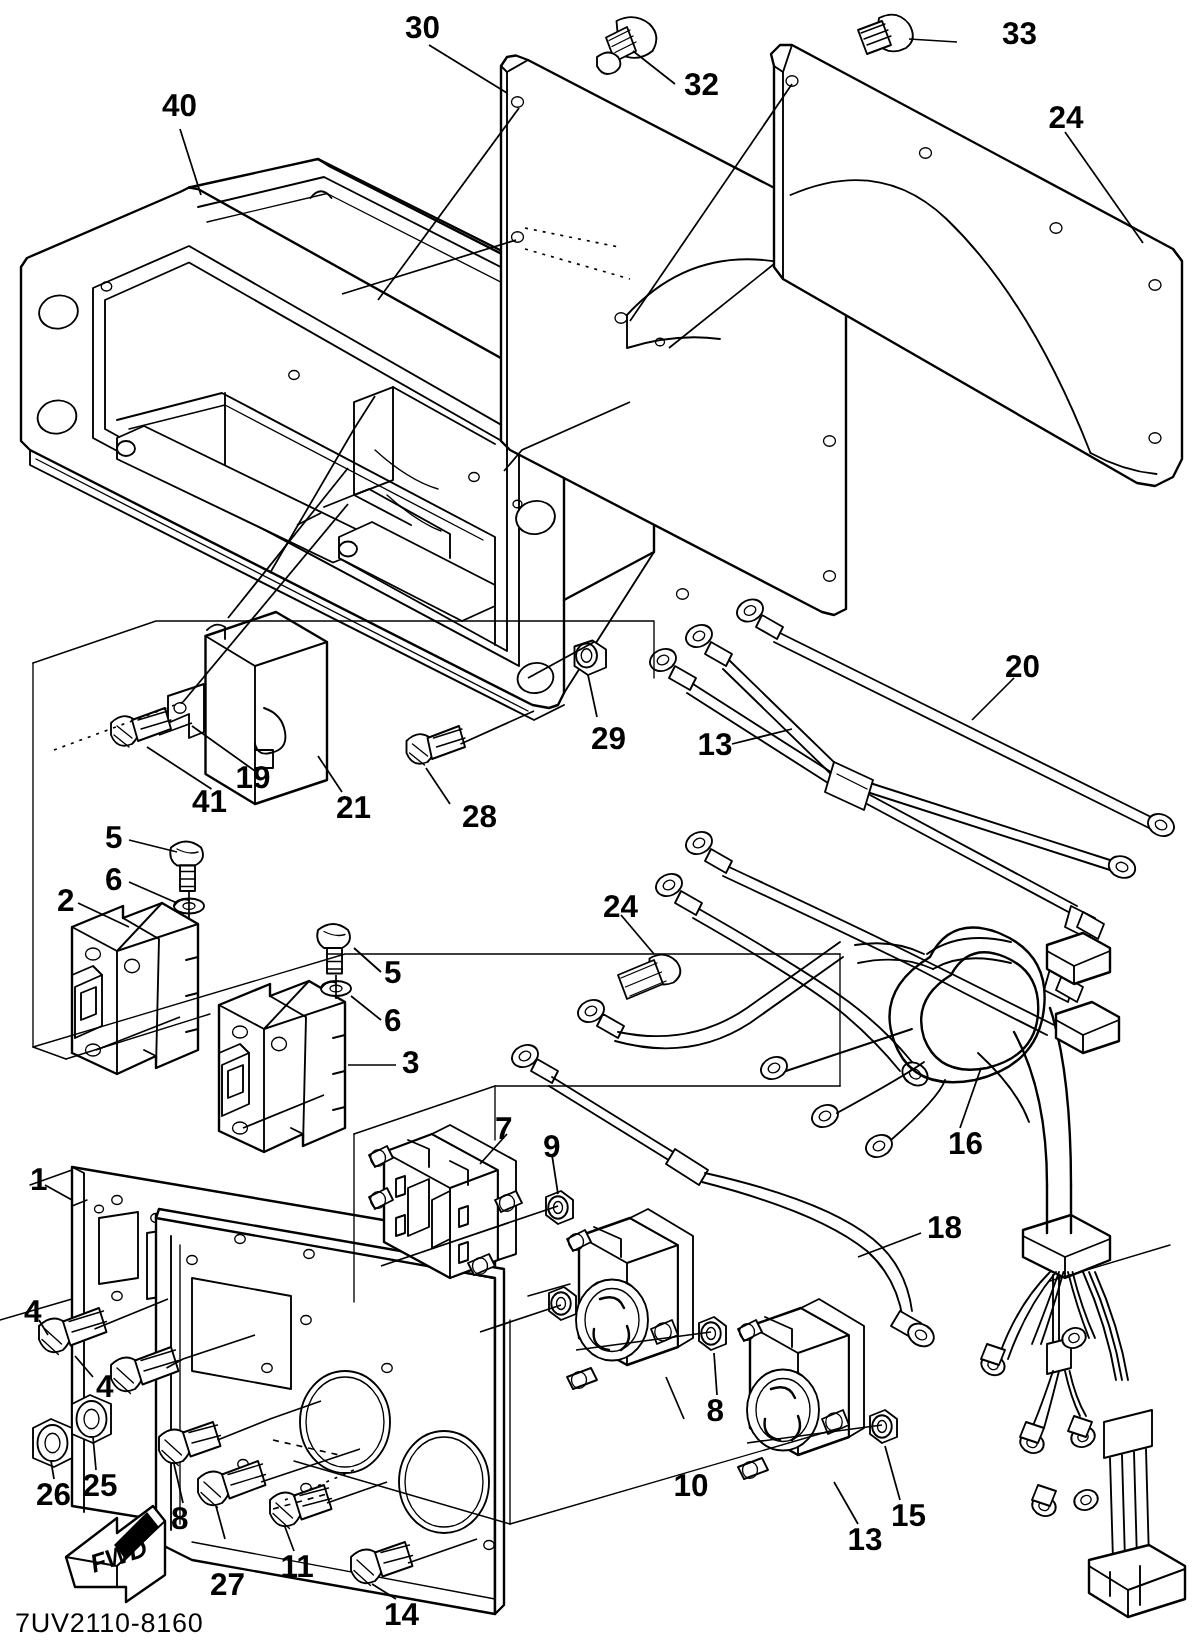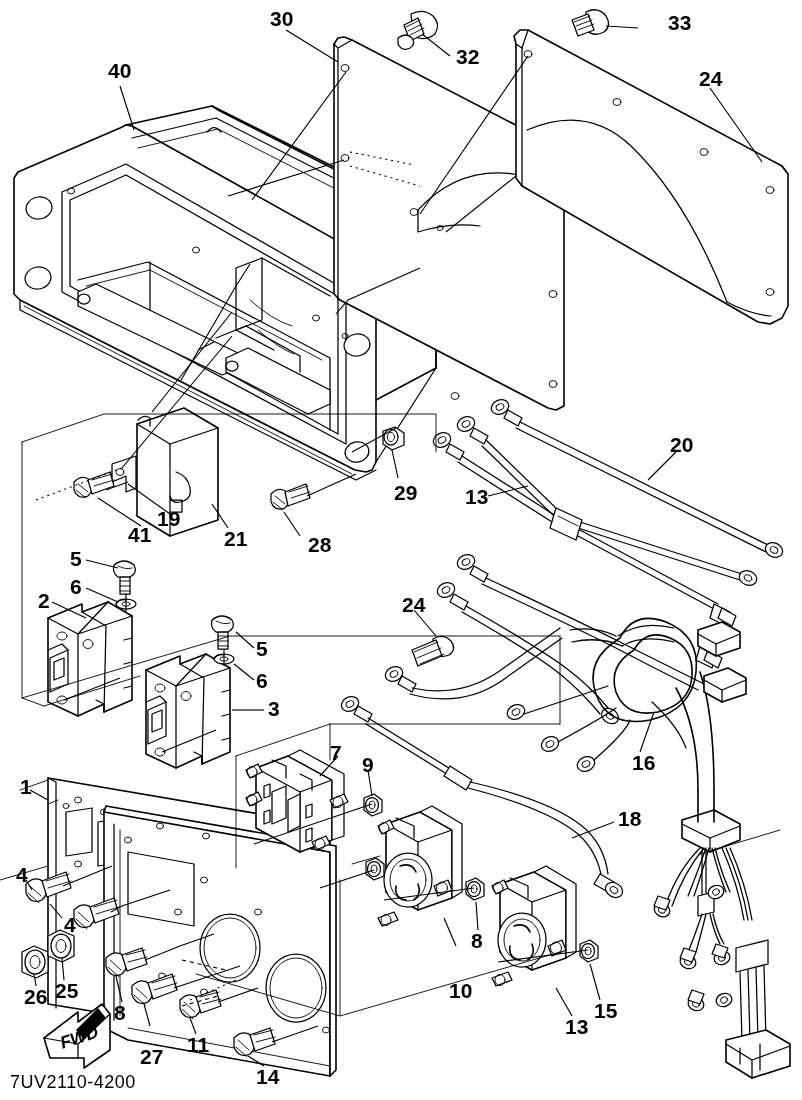--- a/index.html
+++ b/index.html
@@ -683,15 +683,15 @@
   <span class="callout" style="left:187px;top:1034px">11</span>
   <span class="callout" style="left:256px;top:1066px">14</span>
   <span class="callout" style="left:449px;top:980px">10</span>
   <span class="callout" style="left:471px;top:930px">8</span>
   <span class="callout" style="left:565px;top:1016px">13</span>
   <span class="callout" style="left:594px;top:1000px">15</span>
 </div>
 
 <span class="fwdtxt" style="left:60px;top:1028px;transform:rotate(-18deg);">FWD</span>
 
-<span class="partno">7UV2110-4200</span>
+<span class="partno">7UV2110-8160</span>
 
 </div>
 
 </body></html>

